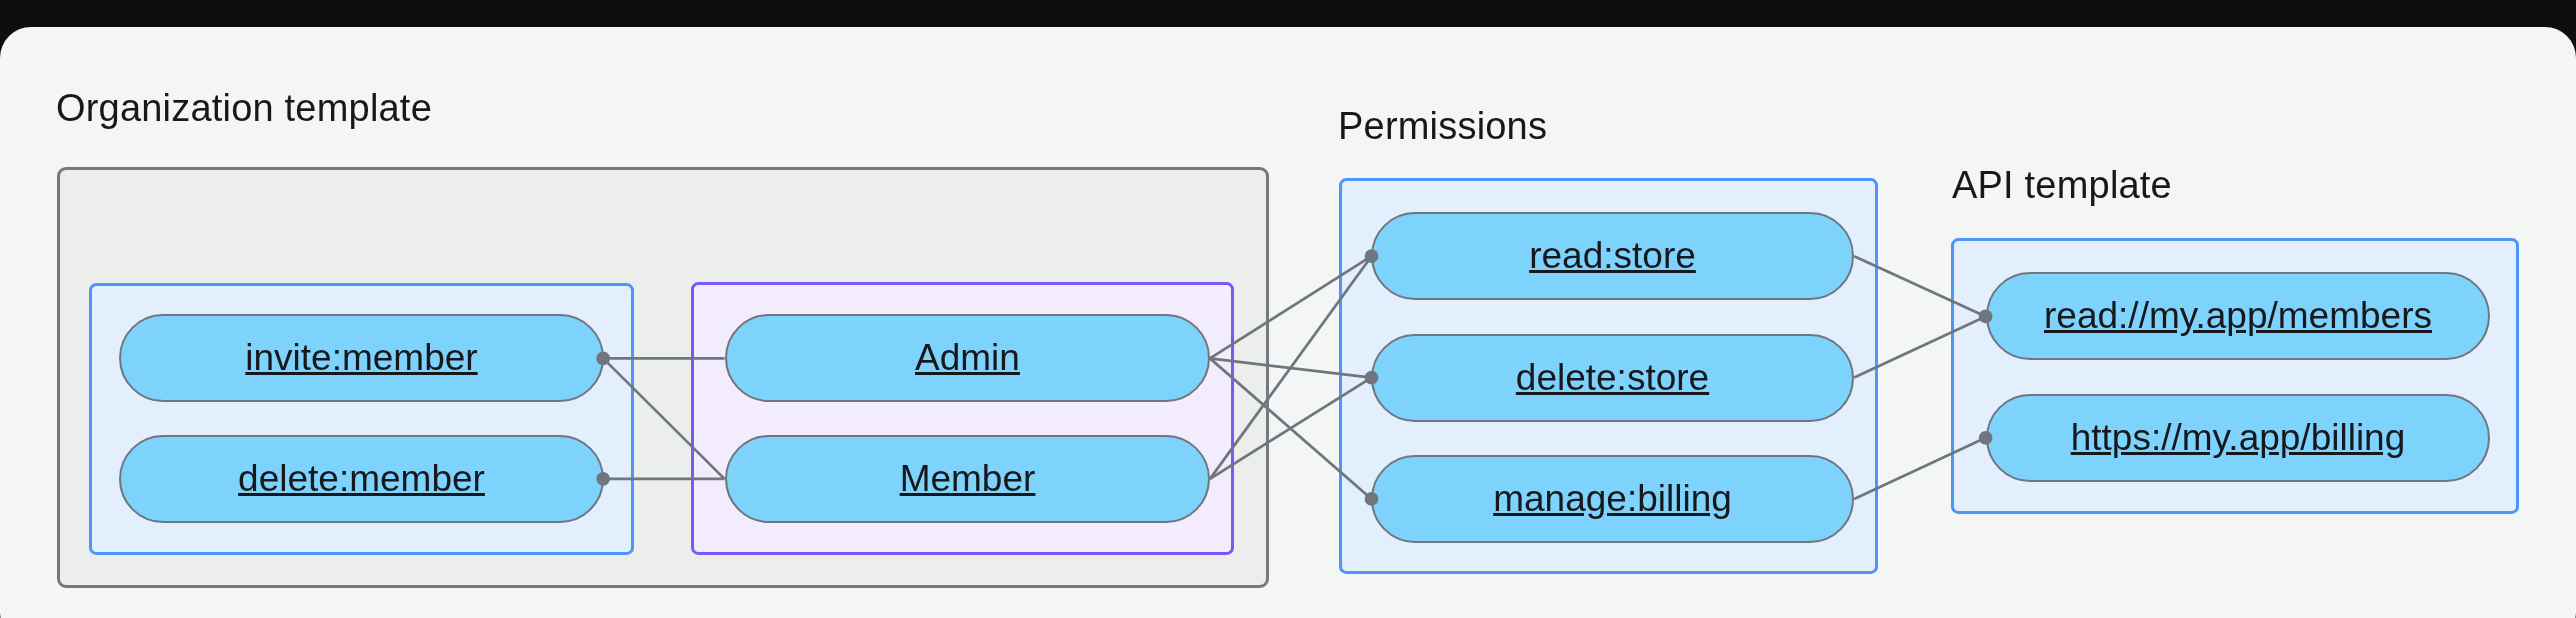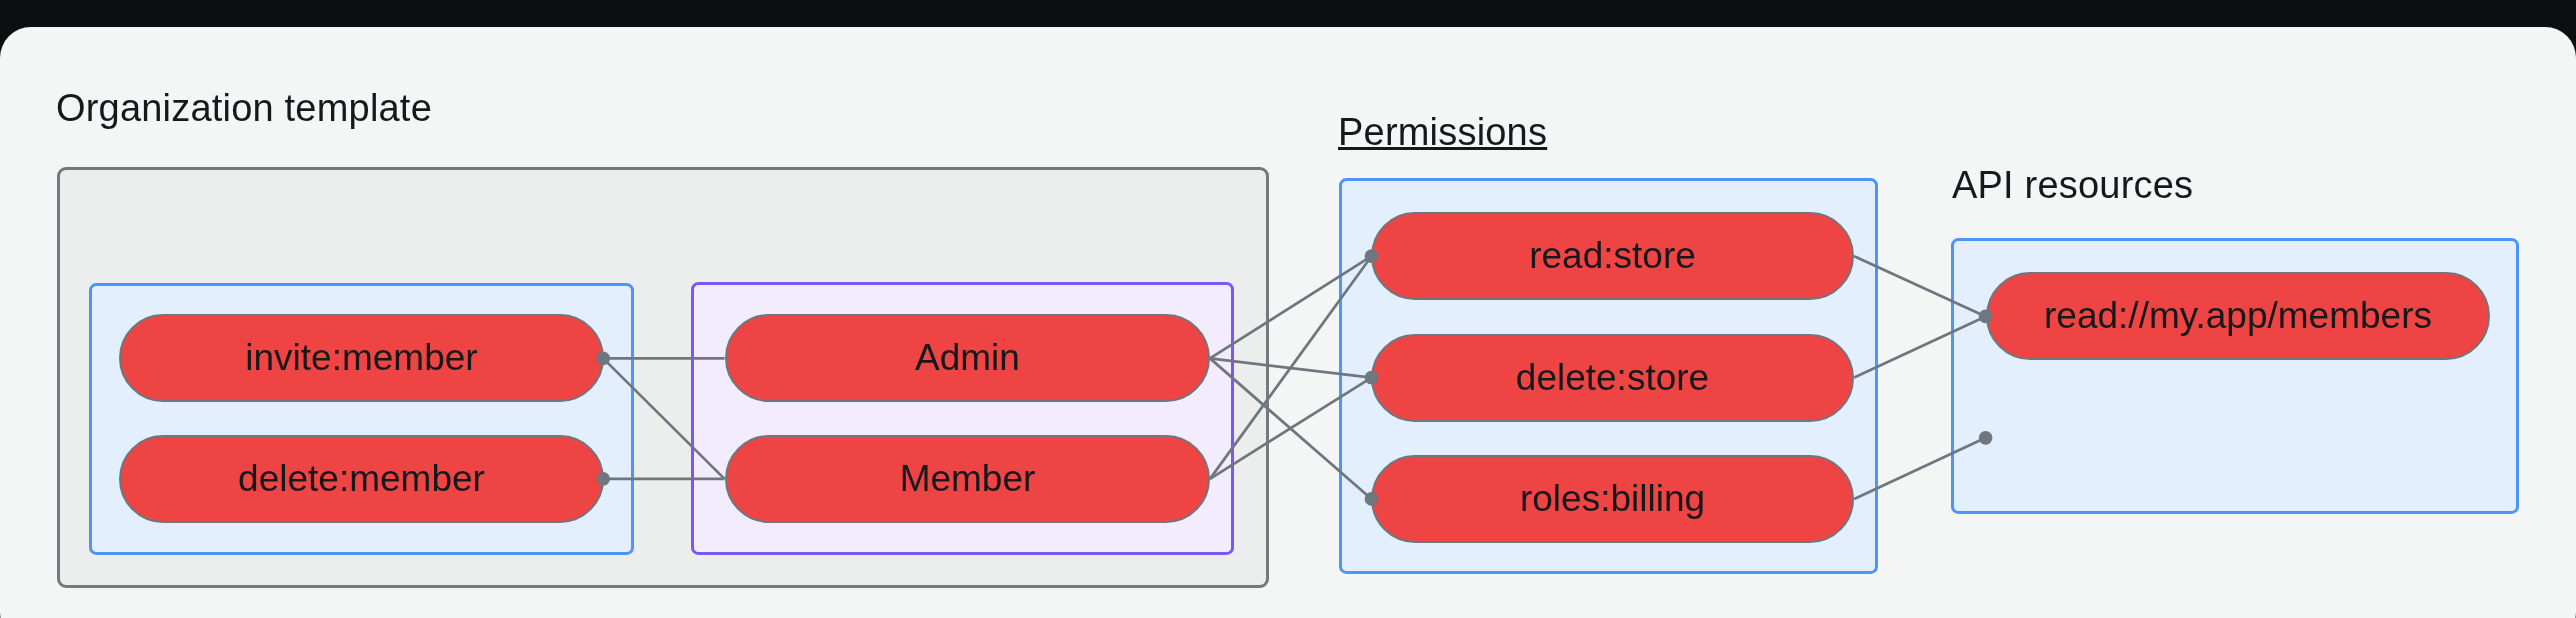--- a/index.html
+++ b/index.html
@@ -5,54 +5,55 @@
   html,body{margin:0;padding:0;background:#0d0e10;}
   body{font-family:"Liberation Sans", sans-serif;}
   #stage{position:relative;width:2576px;height:617px;background:var(--surface,#F4F6F6);
          border-radius:31px;overflow:hidden;margin-top:27px;}
   .box{position:absolute;box-sizing:border-box;border-radius:7.3px;}
   .box.template{background:var(--template-fill,#ECEEEE);border:3.7px solid var(--template-border,#75797D);border-radius:9px;}
   .box.blue{background:var(--blue-fill,#E3EFFC);border:3.7px solid var(--blue-border,#4E95F7);}
   .box.purple{background:var(--purple-fill,#F2ECFC);border:3.7px solid var(--purple-border,#7A58F6);}
   .diagram-title{position:absolute;font-size:38px;line-height:47px;color:var(--text,#17181B);
                  white-space:nowrap;letter-spacing:0.2px;}
-  .pill{position:absolute;box-sizing:border-box;height:88px;background:#ef4444;
+  .pill{position:absolute;box-sizing:border-box;height:88px;background:#7dd3fc;
         border:2.7px solid var(--line,#6F767D);border-radius:44px;display:flex;
         align-items:center;justify-content:center;font-size:37px;color:var(--text,#17181B);
-        white-space:nowrap;}
+        white-space:nowrap;text-decoration:underline;}
   #wires{position:absolute;left:0;top:0;width:2576px;height:619px;z-index:5;pointer-events:none;}
 </style>
 </head>
 <body>
 
 <div id="stage" style="--surface: #F4F6F6; --template-fill: #ECEEEE; --template-border: #75797D; --blue-fill: #E3EFFC; --blue-border: #4E95F7; --purple-fill: #F2ECFC; --purple-border: #7A58F6; --line: #6F767D; --text: #17181B;">
 
   <div class="diagram-title" style="left:56px;top:58px;">Organization template</div>
   <div class="diagram-title" style="left:90px;top:173px;">Organization permissions</div>
   <div class="diagram-title" style="left:690px;top:173px;">Organization roles</div>
-  <div class="diagram-title" style="left:1338px;top:82px;text-decoration:underline;">Permissions</div>
-  <div class="diagram-title" style="left:1952px;top:135px;">API resources</div>
+  <div class="diagram-title" style="left:1338px;top:76px;">Permissions</div>
+  <div class="diagram-title" style="left:1952px;top:135px;">API template</div>
 
   <div class="box template" style="left:57px;top:140px;width:1212px;height:421px;"></div>
 
   <div class="box blue" style="left:89px;top:256px;width:545px;height:272px;"></div>
   <div class="pill" style="left:119px;top:287px;width:485px;">invite:member</div>
   <div class="pill" style="left:119px;top:408px;width:485px;">delete:member</div>
 
   <div class="box purple" style="left:691px;top:255px;width:543px;height:273px;"></div>
   <div class="pill" style="left:725px;top:408px;width:485px;">Member</div>
   <div class="pill" style="left:725px;top:287px;width:485px;">Admin</div>
 
   <div class="box blue" style="left:1339px;top:151px;width:539px;height:396px;"></div>
   <div class="pill" style="left:1371px;top:185px;width:483px;">read:store</div>
   <div class="pill" style="left:1371px;top:307px;width:483px;">delete:store</div>
-  <div class="pill" style="left:1371px;top:428px;width:483px;">roles:billing</div>
+  <div class="pill" style="left:1371px;top:428px;width:483px;">manage:billing</div>
 
   <div class="box blue" style="left:1951px;top:211px;width:568px;height:276px;"></div>
   <div class="pill" style="left:1986px;top:245px;width:504px;">read://my.app/members</div>
+  <div class="pill" style="left:1986px;top:367px;width:504px;">https://my.app/billing</div>
 
   <svg id="wires" viewBox="0 0 2823 678" xmlns="http://www.w3.org/2000/svg">
       <line x1="661" y1="363" x2="794" y2="363" stroke="#6F767D" stroke-width="3"></line>
       <line x1="661" y1="363" x2="794" y2="495" stroke="#6F767D" stroke-width="3"></line>
       <line x1="661" y1="495" x2="794" y2="495" stroke="#6F767D" stroke-width="3"></line>
       <line x1="1326" y1="363" x2="1503" y2="251" stroke="#6F767D" stroke-width="3"></line>
       <line x1="1326" y1="363" x2="1503" y2="384" stroke="#6F767D" stroke-width="3"></line>
       <line x1="1326" y1="363" x2="1503" y2="517" stroke="#6F767D" stroke-width="3"></line>
       <line x1="1326" y1="495" x2="1503" y2="251" stroke="#6F767D" stroke-width="3"></line>
       <line x1="1326" y1="495" x2="1503" y2="384" stroke="#6F767D" stroke-width="3"></line>

